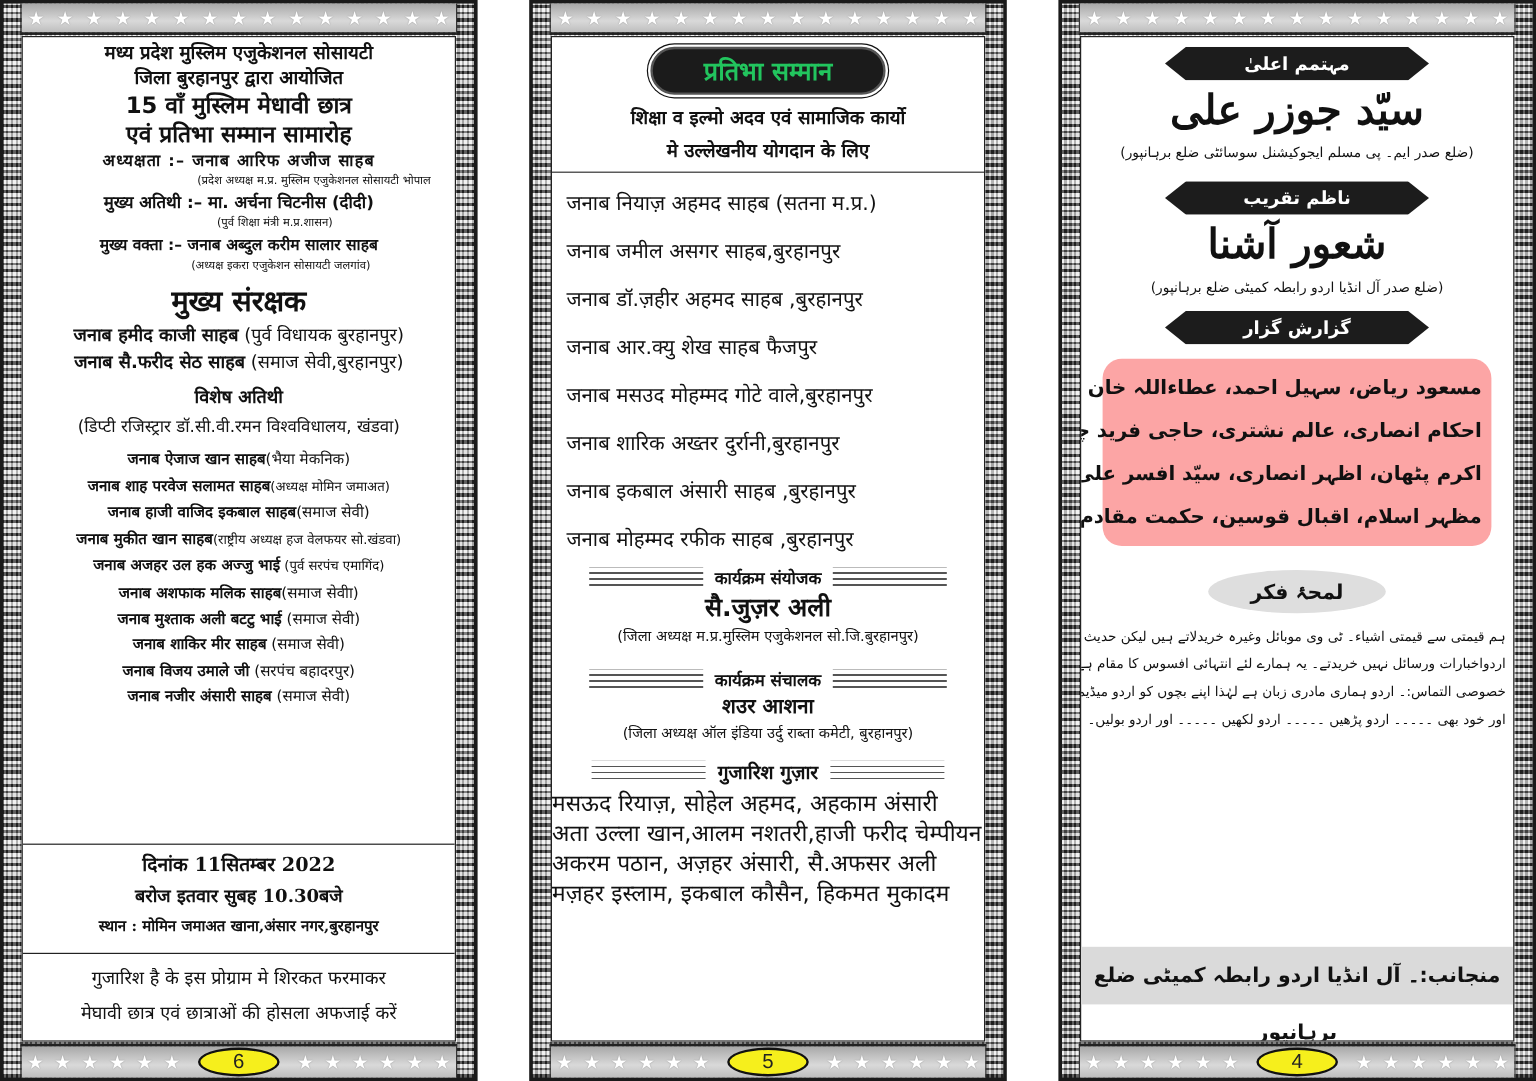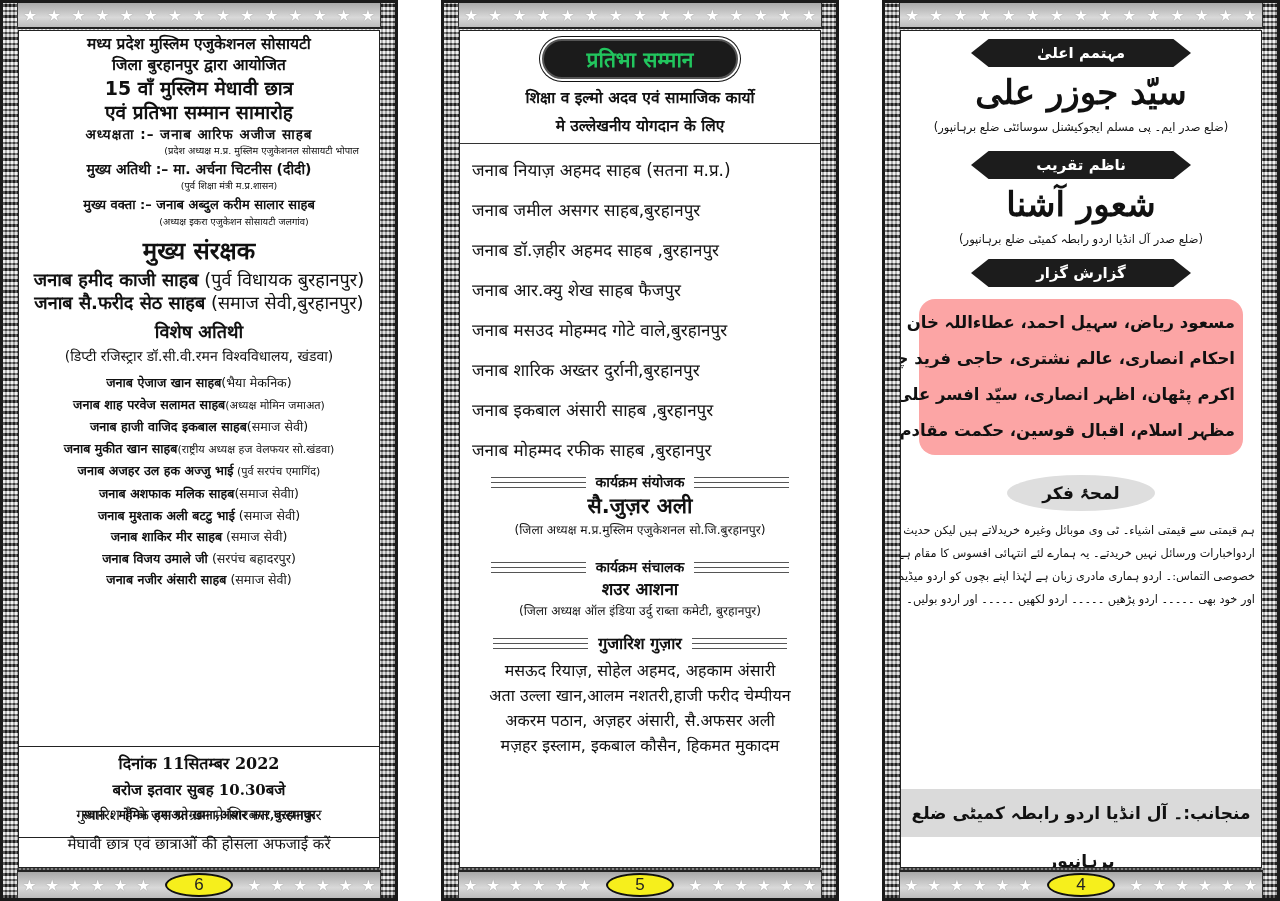--- a/index.html
+++ b/index.html
@@ -50,29 +50,29 @@
   }
 
   
   .c { text-align: center; }
   .p1 .org { font-family: "DejaVu Sans", sans-serif; font-size: 15.5px; font-weight: bold; line-height: 21px; margin-top: 3px; }
   .p1 .big { font-size: 19px; font-weight: bold; line-height: 24px; }
   .p1 .row-b { font-size: 13.5px; font-weight: bold; line-height: 20px; letter-spacing: 1px; }
   .p1 .sub { font-size: 9.5px; line-height: 13px; text-align: right; padding-right: 20px; }
   .p1 .sub.c { text-align: center; padding-right: 0; }
   .p1 .sect { font-size: 24px; font-weight: bold; line-height: 34px; margin-top: 6px; }
-  .p1 .line { font-size: 18px; line-height: 23px; white-space: nowrap; }
+  .p1 .line { font-size: 15px; line-height: 23px; white-space: nowrap; }
   .p1 .line b { font-weight: bold; }
   .p1 .list .line { font-size: 12.6px; line-height: 21.6px; }
   .p1 .list .line b { font-weight: bold; }
   .p1 .note { font-weight: normal; font-size: 11px; }
   .p1 .date-box {
     position: absolute; left: 0; right: 0; top: 672px; height: 92px;
     border-top: 1.5px solid #222; border-bottom: 1.5px solid #222;
-    text-align: center; font-family: "DejaVu Serif", serif; font-weight: bold; margin-top: 43px;
+    text-align: center; font-family: "DejaVu Serif", serif; font-weight: bold;
   }
   .p1 .date-box .d1 { font-size: 16px; line-height: 26px; margin-top: 4px; }
   .p1 .date-box .d2 { font-size: 15px; line-height: 26px; }
   .p1 .date-box .d3 { font-size: 12.5px; line-height: 24px; }
   .p1 .appeal { position: absolute; left: 0; right: 0; top: 770px; text-align: center; font-size: 15px; line-height: 29px; }
 
   
   .p2 .pill {
     margin: 8px auto 0; width: 196px; height: 40px; border-radius: 20px;
     background: #1b1b1b; color: #22c55e; font-size: 21px; font-weight: bold;
@@ -83,21 +83,21 @@
   .p2 .hr { height: 0; border-top: 1.5px solid #333; margin: 4px 0 6px; }
   .p2 .awardee { font-size: 17px; line-height: 40px; padding-left: 12px; white-space: nowrap; }
   .p2 .role-row { display: flex; align-items: center; justify-content: center; margin-top: 8px; gap: 10px; }
   .p2 .lines { width: 95px; height: 18px;
     background: repeating-linear-gradient(180deg, transparent 0 4px, #555 4px 5px); }
   .p2 .role { font-size: 14px; font-weight: bold; }
   .p2 .role-name { text-align: center; font-size: 21px; font-weight: bold; line-height: 30px; }
   .p2 .role-name.sm { font-size: 17px; line-height: 26px; }
   .p2 .role-sub { text-align: center; font-size: 12.2px; line-height: 18px; white-space: nowrap; }
   .p2 .gz-title { font-size: 16px; font-weight: bold; }
-  .p2 .gz { text-align: center; font-size: 16px; line-height: 25px; margin-top: 4px; white-space: nowrap; }
+  .p2 .gz { text-align: left; font-size: 19px; line-height: 25px; margin-top: 4px; white-space: nowrap; }
 
   
   .p3 { direction: rtl; }
   .banner {
     margin: 8px auto 0; width: 220px; height: 28px;
     background: #1c1c1c; color: #fff;
     clip-path: polygon(8% 0, 92% 0, 100% 50%, 92% 100%, 8% 100%, 0 50%);
     display: flex; align-items: center; justify-content: center;
     font-size: 15px; font-weight: bold;
   }

